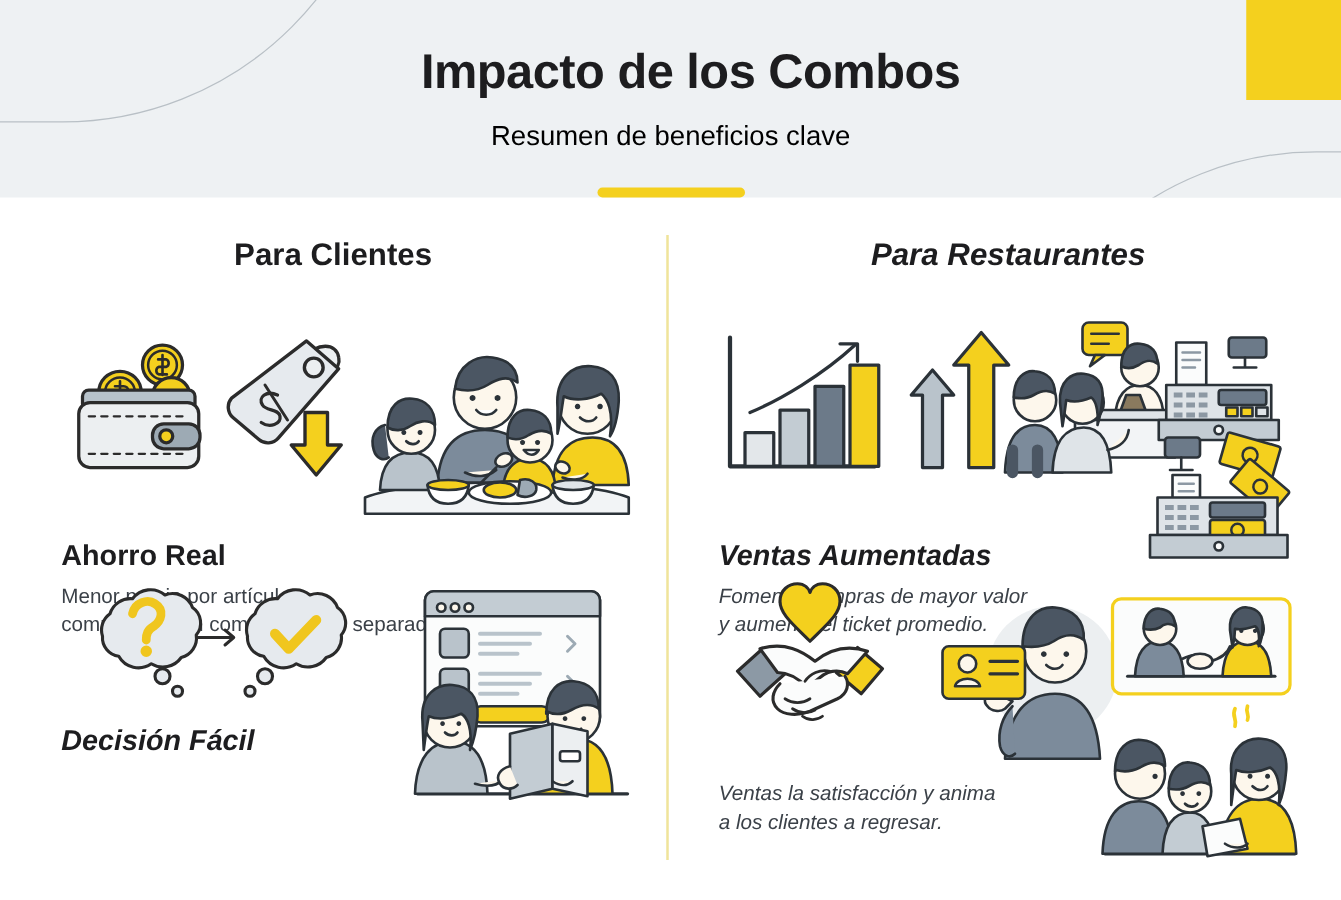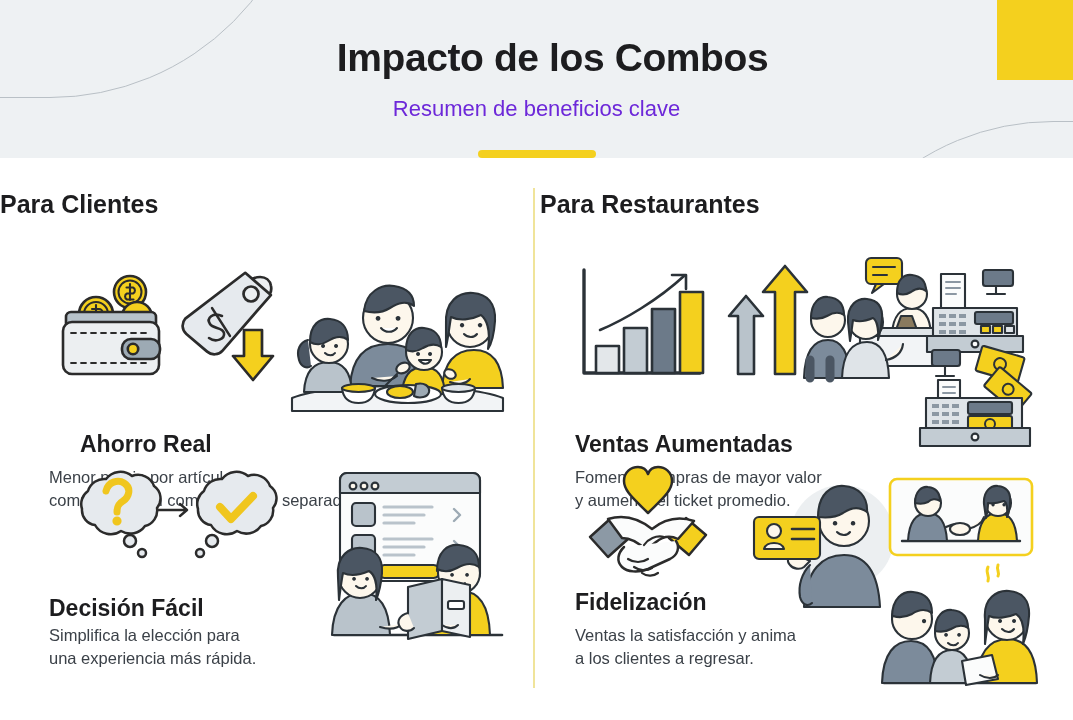--- a/index.html
+++ b/index.html
@@ -40,64 +40,64 @@
   .hdr-inner{ position:absolute; left:0; top:0; width:100%; height:100%; }
   .title{
     position:absolute; left:16px; top:36px; width:100%;
     text-align:center;
     font-size:39px; font-weight:bold; color:#1d1d1f;
     letter-spacing:-0.4px;
   }
   .subtitle{
     position:absolute; left:0; top:96px; width:100%;
     text-align:center;
-    font-size:22px; font-weight:400; color:#6d28d9;
+    font-size:22px; font-weight:400; color:#000000;
   }
   .accent-bar{
     position:absolute; left:50%; top:150px; transform:translateX(-50%);
     width:118px; height:8px; border-radius:5px;
     background:#f4d01e;
   }
 
   
   .content{ position:absolute; left:0; top:158px; width:1073px; height:562px; }
   .divider{
     position:absolute; left:533px; top:30px; width:2px; height:500px;
     background:#f0e49a;
   }
   .col{ position:absolute; top:0; width:533px; height:562px; }
   .col-left{ left:0; }
-  .col-right{ left:540px; width:533px; }
+  .col-right{ left:540px; width:533px;font-style:italic; }
 
   .col-head{
     position:absolute; top:32px; width:100%;
-    text-align:left;
+    text-align:center;
     font-size:25px; font-weight:bold; color:#1d1d1f;
   }
 
   .block{ position:absolute; width:100%; }
   .blk-top{ top:68px; height:225px; }
   .blk-bot{ top:305px; height:240px; }
 
   .blk-title{
     position:absolute;
     font-size:23px; font-weight:bold; color:#1d1d1f;
     white-space:nowrap;
   }
   .blk-desc{
     position:absolute;
     font-size:16.5px; font-weight:400; color:#3b4148;
     line-height:1.42;
     white-space:pre-line;
   }
 
   
-  .col-left .blk-top .blk-title{ left:49px; top:205px;margin-left:31px; }
+  .col-left .blk-top .blk-title{ left:49px; top:205px; }
   .col-left .blk-top .blk-desc { left:49px; top:240px; }
-  .col-left .blk-bot .blk-title{ left:49px; top:132px; }
+  .col-left .blk-bot .blk-title{ left:49px; top:116px;font-style:italic; }
   .col-left .blk-bot .blk-desc { left:49px; top:161px; }
   
   .col-right .blk-top .blk-title{ left:35px; top:205px;text-align:center; }
   .col-right .blk-top .blk-desc { left:35px; top:240px; }
   .col-right .blk-bot .blk-title{ left:35px; top:126px; }
   .col-right .blk-bot .blk-desc { left:35px; top:161px; }
 
   .art{ position:absolute; }
   svg{ display:block; overflow:visible; }
 </style>
@@ -294,22 +294,20 @@
               <path d="M120 114 l28 6 v52 l-28 -6 z" fill="#eceff1"></path>
               <rect x="126" y="136" width="16" height="8" rx="2" fill="#fff"></rect>
 
               <path d="M86 148 c-8 2 -12 8 -8 14 c3 5 10 5 14 1" fill="#fdf7ec"></path>
               <path d="M120 160 c6 4 12 4 16 0" fill="#fdf7ec"></path>
             </g>
           </svg>
         </div>
 
         <div class="blk-title">Decisión Fácil</div>
-        <div class="blk-desc">Simplifica la elección para
-una experiencia más rápida.</div>
       </div>
     </div>
 
     <div class="col col-right">
       <div class="col-head">Para Restaurantes</div>
 
       <div class="block blk-top">
 
         <div class="art" style="left:32px; top:36px;">
           <svg width="135" height="120" viewBox="0 0 135 120">
@@ -542,20 +540,19 @@
               <path d="M120 56 a2 2 0 1 0 0.1 0" fill="#2b3238" stroke="none"></path>
               <path d="M134 56 a2 2 0 1 0 0.1 0" fill="#2b3238" stroke="none"></path>
               <path d="M122 66 c4 4 9 4 12 0" fill="none"></path>
 
               <path d="M82 98 l30 -6 l6 24 l-32 6 z" fill="#fbfcfc"></path>
               <path d="M100 112 c6 4 14 4 18 0" fill="#fdf7ec"></path>
             </g>
           </svg>
         </div>
 
-        <div class="blk-title">Fidelización</div>
         <div class="blk-desc">Ventas la satisfacción y anima
 a los clientes a regresar.</div>
       </div>
     </div>
 
   </div>
 </div>
 
 </body></html>

